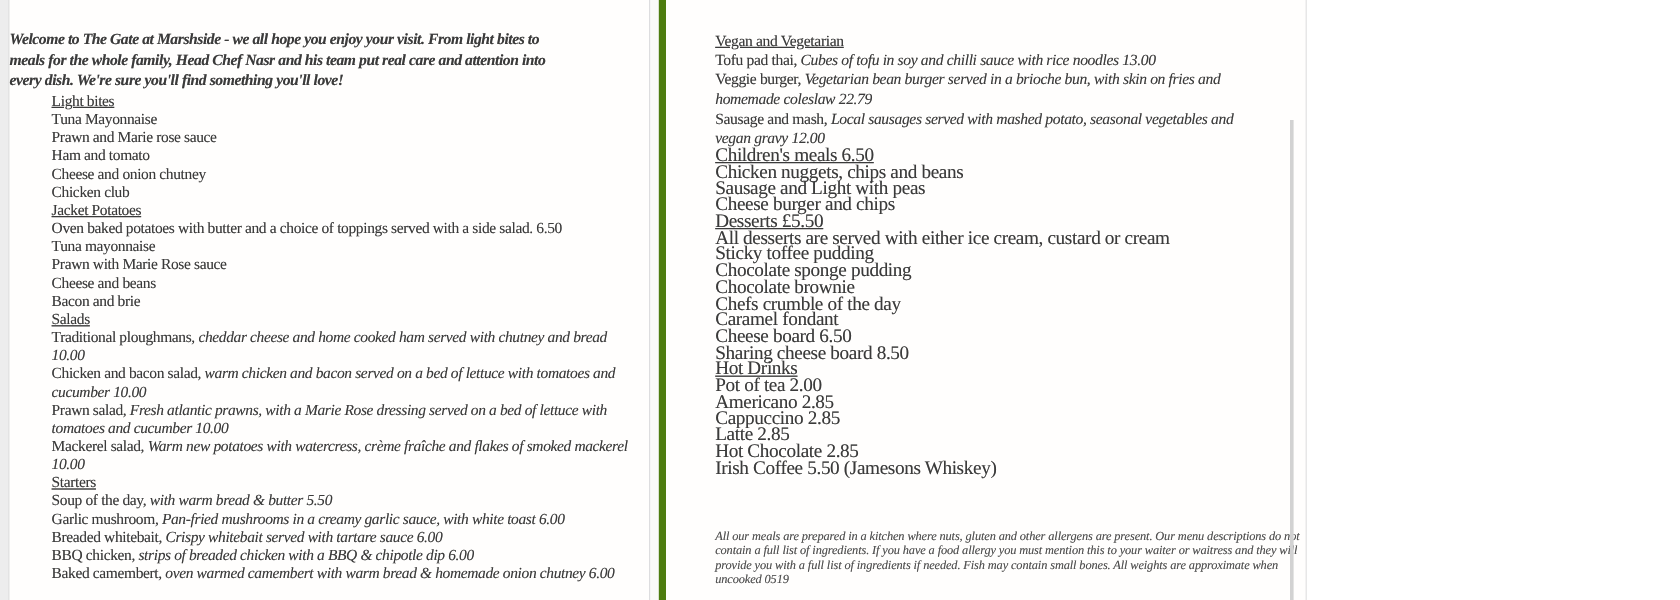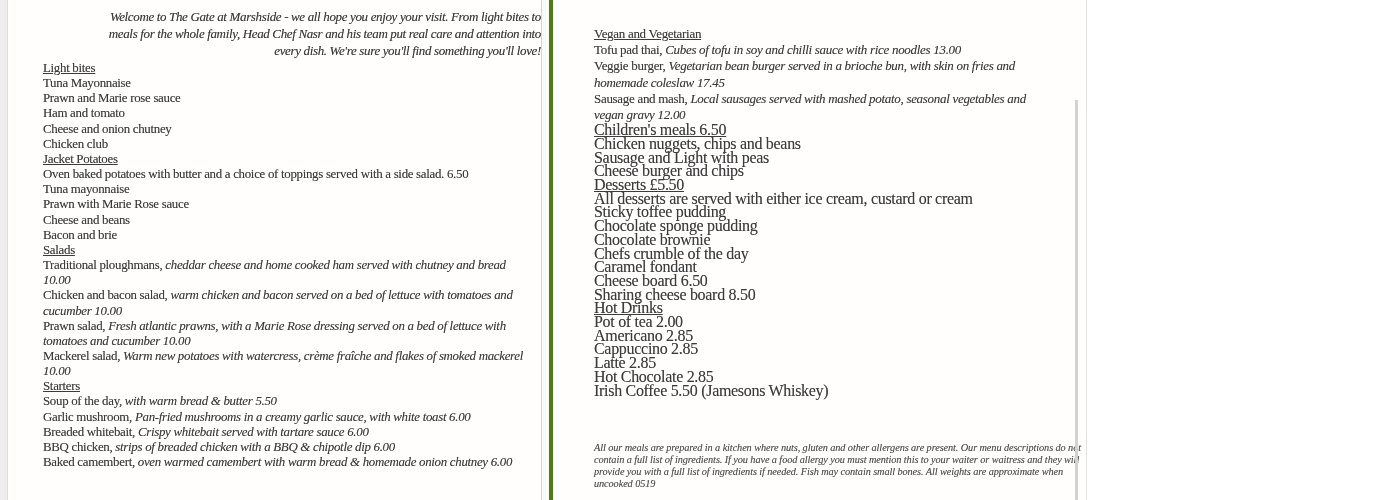--- a/index.html
+++ b/index.html
@@ -4,25 +4,25 @@
 <style>
   html,body{margin:0;padding:0;background:#ffffff;}
   .canvas{
     position:relative;width:1400px;height:500px;background:#ffffff;overflow:hidden;
     font-family:"Liberation Serif","DejaVu Serif",serif;color:#3b3b3b;
   }
   .edge-strip{position:absolute;left:0;top:0;width:7px;height:500px;background:#ededed;border-right:1px solid #dcdcdc;}
   .page{position:absolute;top:0;height:500px;background:#fffefd;}
   .page-left{left:8px;width:533px;border-right:1px solid #d5d5d7;}
   .gutter{position:absolute;left:542px;top:0;width:7px;height:500px;background:#fafaf8;}
-  .page-right{left:549px;width:533px;border-left:4px solid #4d7c0f;border-right:1px solid #e2e2e2;}
+  .page-right{left:549px;width:533px;border-left:6px solid #4d7c0f;border-right:1px solid #e2e2e2;}
   .shadow-line{position:absolute;left:1075px;top:100px;width:3px;height:400px;background:#d2d2d2;}
 
   .welcome{
-    padding-top:8px;text-align:right;font-style:italic;font-weight:400;
+    padding-top:24px;text-align:left;font-style:italic;font-weight:700;
     font-size:13px;line-height:17px;letter-spacing:-0.35px;white-space:nowrap;
     text-shadow:0 0 0.5px rgba(60,60,60,.55);
   }
   .lines{text-shadow:0 0 0.5px rgba(60,60,60,.45);}
   .lines-left{margin-top:2px;padding:0 16px 0 35px;font-size:12.9px;line-height:15.15px;letter-spacing:-0.3px;}
   .lines-right{padding:26px 34px 0 41px;font-size:13px;line-height:16.2px;letter-spacing:-0.3px;}
   .lines-right .line:nth-child(n+5){font-size:16px;line-height:13.7px;}
   .line.heading .lead{text-decoration:underline;}
   .line.italic .lead{}
   .line .desc{font-style:italic;}
@@ -70,21 +70,21 @@
         <div class="line mixed"><span class="lead">Baked camembert,</span><span class="desc"> oven warmed camembert with warm bread &amp; homemade onion chutney 6.00</span></div>
       </div>
   </div>
 
   <div class="gutter"></div>
 
   <div class="page page-right">
     <div class="lines lines-right">
         <div class="line heading"><span class="lead">Vegan and Vegetarian</span></div>
         <div class="line mixed"><span class="lead">Tofu pad thai,</span><span class="desc"> Cubes of tofu in soy and chilli sauce with rice noodles 13.00</span></div>
-        <div class="line mixed"><span class="lead">Veggie burger,</span><span class="desc"> Vegetarian bean burger served in a brioche bun, with skin on fries and homemade coleslaw 17.45</span></div>
+        <div class="line mixed"><span class="lead">Veggie burger,</span><span class="desc"> Vegetarian bean burger served in a brioche bun, with skin on fries and homemade coleslaw 22.79</span></div>
         <div class="line mixed"><span class="lead">Sausage and mash,</span><span class="desc"> Local sausages served with mashed potato, seasonal vegetables and vegan gravy 12.00</span></div>
         <div class="line heading"><span class="lead">Children's meals 6.50</span></div>
         <div class="line italic"><span class="lead">Chicken nuggets, chips and beans</span></div>
         <div class="line italic"><span class="lead">Sausage and Light with peas</span></div>
         <div class="line italic"><span class="lead">Cheese burger and chips</span></div>
         <div class="line heading"><span class="lead">Desserts £5.50</span></div>
         <div class="line roman"><span class="lead">All desserts are served with either ice cream, custard or cream</span></div>
         <div class="line italic"><span class="lead">Sticky toffee pudding</span></div>
         <div class="line italic"><span class="lead">Chocolate sponge pudding</span></div>
         <div class="line italic"><span class="lead">Chocolate brownie</span></div>

